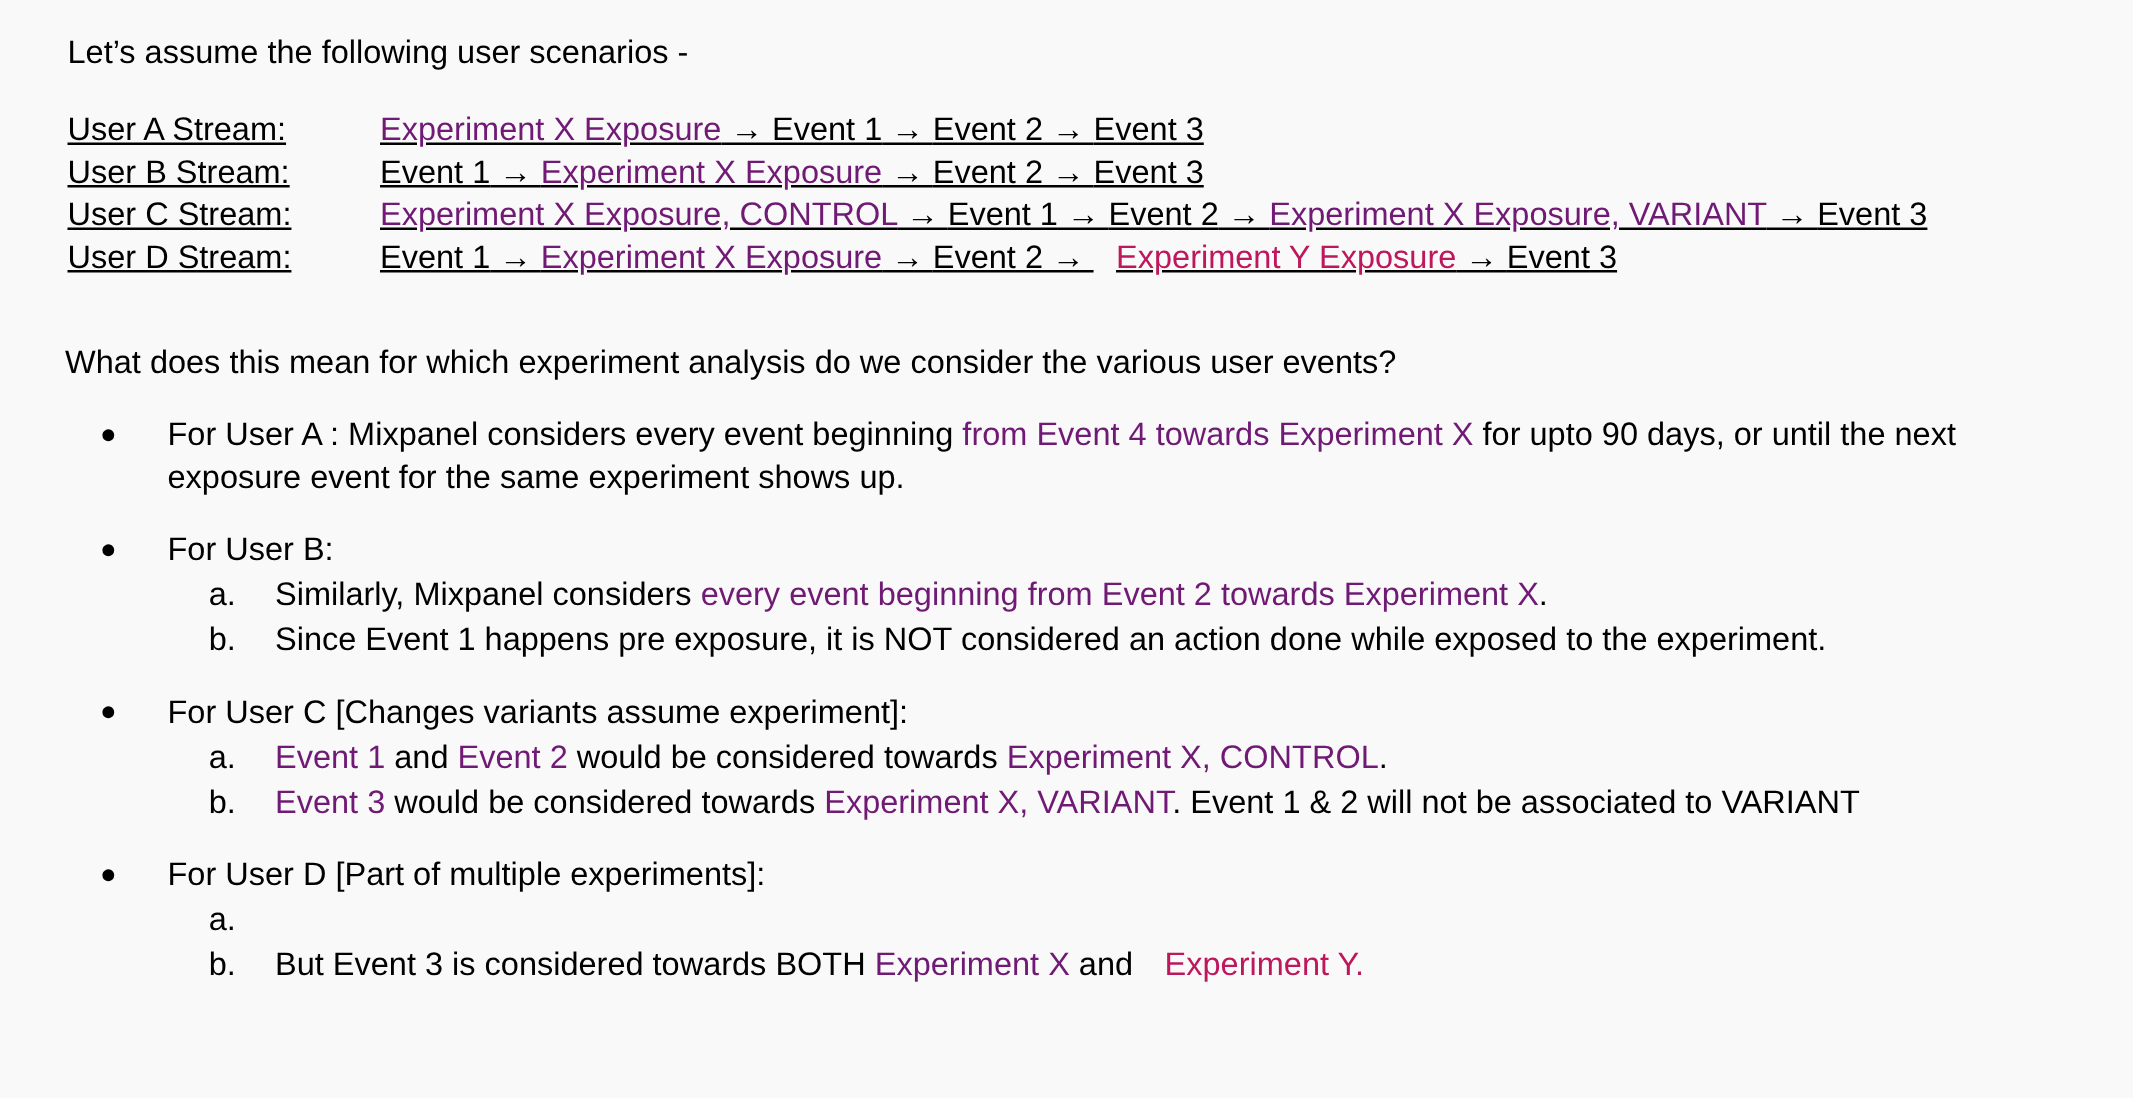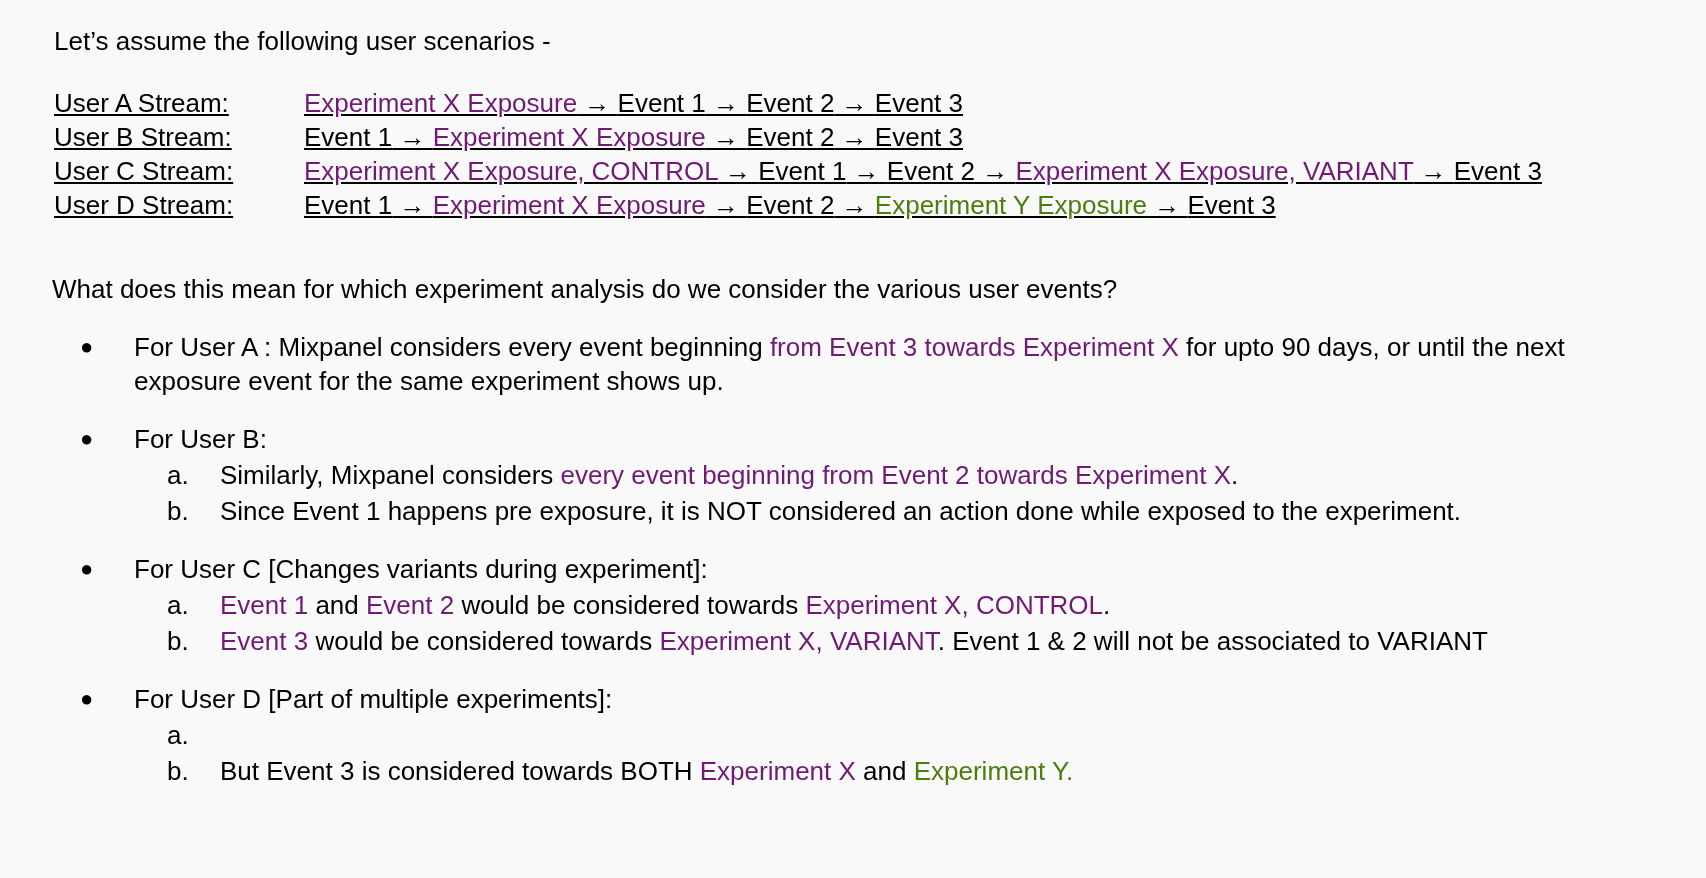--- a/index.html
+++ b/index.html
@@ -46,21 +46,21 @@
   }
   .stream-label {
     width: 250px;
     flex: 0 0 250px;
     color: #000;
   }
   .stream-chain {
     color: #000;
   }
   .blue { color: #701a75; }
-  .magenta { color: #4d7c0f; }
+  .magenta { color: #be185d; margin-left: 18px; }
 
   .question {
     position: absolute;
     left: 52px;
     top: 272px;
     font-size: 26px;
     line-height: 34px;
     font-weight: normal;
     color: #000;
     white-space: nowrap;
@@ -141,41 +141,41 @@
         <div class="stream-chain"><span>Event 1</span><span> → </span><span class="blue">Experiment X Exposure</span><span> → </span><span>Event 2</span><span> → </span><span class="magenta">Experiment Y Exposure</span><span> → </span><span>Event 3</span></div>
       </div>
     </div>
 
   <div class="question">What does this mean for which experiment analysis do we consider the various user events?</div>
 
   <div class="bullets">
       <div class="bullet-block">
         <div class="bullet-line">
           <div class="bullet-marker">●</div>
-          <div class="bullet-text"><span>For User A : Mixpanel considers every event beginning </span><span class="blue">from Event 3 towards Experiment X</span><span> for upto 90 days, or until the next exposure event for the same experiment shows up.</span></div>
+          <div class="bullet-text"><span>For User A : Mixpanel considers every event beginning </span><span class="blue">from Event 4 towards Experiment X</span><span> for upto 90 days, or until the next exposure event for the same experiment shows up.</span></div>
         </div>
       </div>
       <div class="bullet-block">
         <div class="bullet-line">
           <div class="bullet-marker">●</div>
           <div class="bullet-text"><span>For User B:</span></div>
         </div>
         <div class="sub-line">
           <div class="sub-marker">a.</div>
           <div class="sub-text"><span>Similarly, Mixpanel considers </span><span class="blue">every event beginning from Event 2 towards Experiment X</span><span>.</span></div>
         </div>
         <div class="sub-line">
           <div class="sub-marker">b.</div>
           <div class="sub-text"><span>Since Event 1 happens pre exposure, it is NOT considered an action done while exposed to the experiment.</span></div>
         </div>
       </div>
       <div class="bullet-block">
         <div class="bullet-line">
           <div class="bullet-marker">●</div>
-          <div class="bullet-text"><span>For User C [Changes variants during experiment]:</span></div>
+          <div class="bullet-text"><span>For User C [Changes variants assume experiment]:</span></div>
         </div>
         <div class="sub-line">
           <div class="sub-marker">a.</div>
           <div class="sub-text"><span class="blue">Event 1</span><span> and </span><span class="blue">Event 2</span><span> would be considered towards </span><span class="blue">Experiment X, CONTROL</span><span>.</span></div>
         </div>
         <div class="sub-line">
           <div class="sub-marker">b.</div>
           <div class="sub-text"><span class="blue">Event 3</span><span> would be considered towards </span><span class="blue">Experiment X, VARIANT</span><span>. Event 1 &amp; 2 will not be associated to VARIANT</span></div>
         </div>
       </div>

